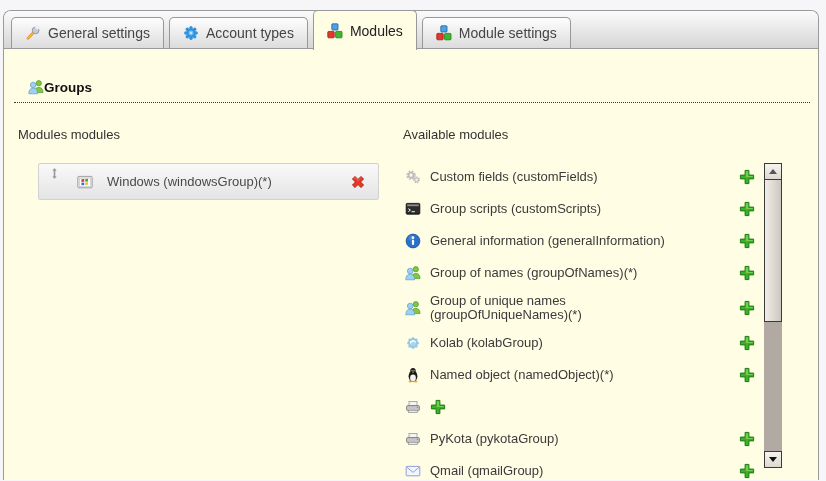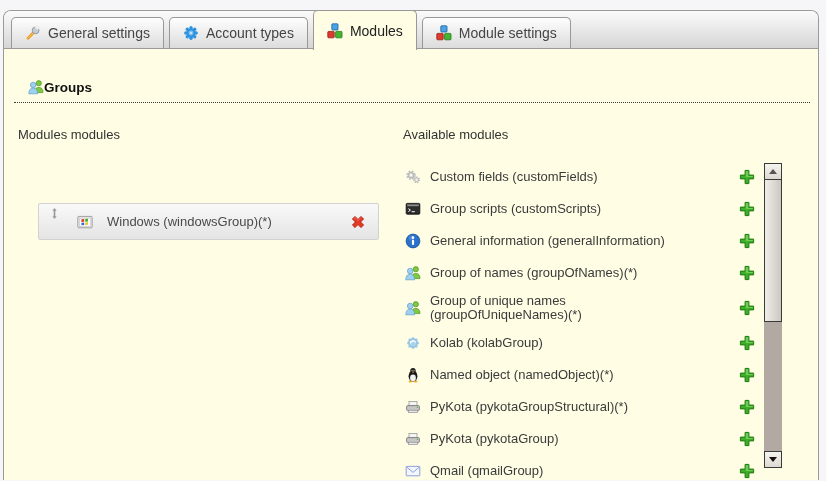--- a/index.html
+++ b/index.html
@@ -61,21 +61,21 @@
   }
   .col-label.left{left:14px;}
   .col-label.right{left:399px;}
 
   
   .selrow{
     position:absolute;left:34px;top:152px;width:341px;height:37px;
     background:linear-gradient(#f9f9f9,#e4e4e4);
     border:1px solid #d2d2d2;border-radius:2px;
     display:flex;align-items:center;
-    box-sizing:border-box;padding:0 12px 0 9px;margin-top:40px;
+    box-sizing:border-box;padding:0 12px 0 9px;
   }
   .selrow .drag{display:flex;align-items:flex-start;height:100%;padding-top:5px;cursor:grab;}
   .selrow .wicon{margin-left:16px;margin-right:14px;}
   .selrow .slabel{flex:1;font-size:13px;color:#4a4a4a;}
   .selrow .del{cursor:pointer;display:flex;}
 
   
   .avail{
     position:absolute;left:401px;top:150px;width:356px;
   }
@@ -356,21 +356,20 @@
         <span class="plus">
             <svg class="icn">
               <use href="#sym-plus"></use>
             </svg>
           </span>
       </div>
       <div class="arow">
         <svg class="icn aicon">
             <use href="#sym-printer"></use>
           </svg>
-        <span class="albl">PyKota (pykotaGroupStructural)(*)</span>
         <span class="plus">
             <svg class="icn">
               <use href="#sym-plus"></use>
             </svg>
           </span>
       </div>
       <div class="arow">
         <svg class="icn aicon">
             <use href="#sym-printer"></use>
           </svg>

